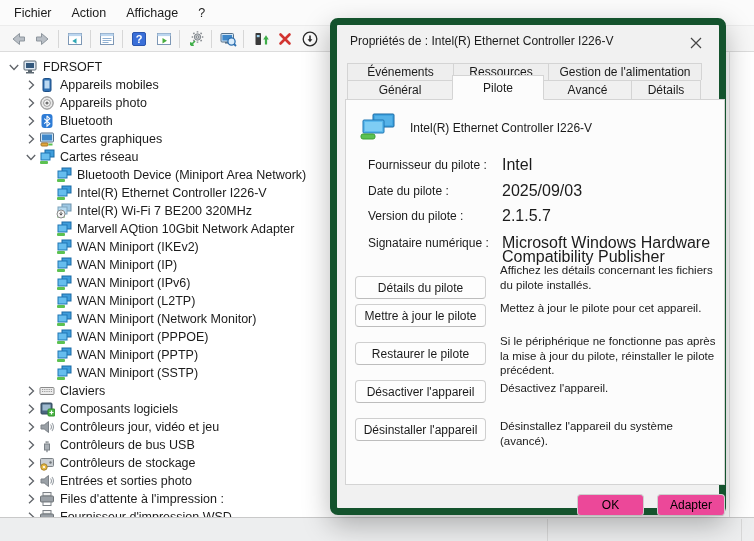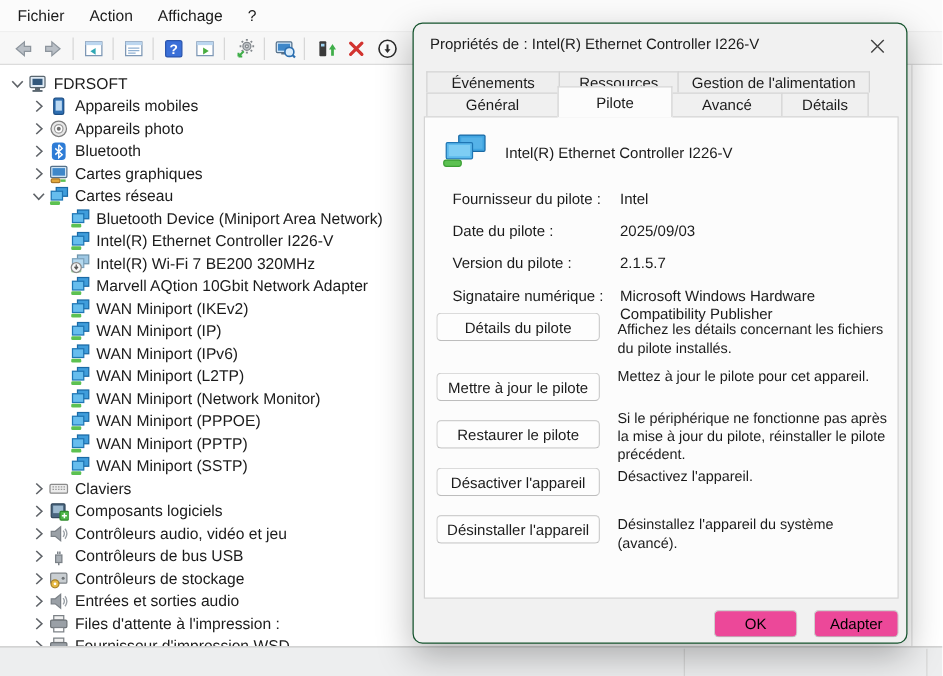--- a/index.html
+++ b/index.html
@@ -17,37 +17,37 @@
   .bottom-strip { position:absolute; left:0; top:517px; width:754px; height:24px; background:#edeeef; border-top:1px solid #c9c9c9; }
   .strip-line { position:absolute; top:519px; width:1px; height:22px; background:#d8d8d8; }
 
   
   .tree { padding-top:6px; }
   .tree-row { height:18px; display:flex; align-items:center; white-space:nowrap; font-size:12.5px; }
   .tree-row .chev { width:15px; height:14px; display:inline-flex; align-items:center; justify-content:center; flex:0 0 15px; }
   .tree-row .ticon { width:17px; height:16px; display:inline-flex; align-items:center; justify-content:center; flex:0 0 17px; margin-right:5px; }
 
   
-  .dialog { position:absolute; left:330px; top:18px; width:396px; height:497px; background:#f1f1f1; border:1px solid #14532d; border-radius:8px; box-shadow:0 10px 28px rgba(0,0,0,0.28); }
+  .dialog { position:absolute; left:330px; top:18px; width:396px; height:497px; background:#f1f1f1; border:7px solid #14532d; border-radius:8px; box-shadow:0 10px 28px rgba(0,0,0,0.28); }
   .dlg-title { position:absolute; left:13px; top:9px; font-size:12px; color:#1b1b1b; }
   .dlg-close { position:absolute; right:10px; top:6px; width:26px; height:24px; display:flex; align-items:center; justify-content:center; }
   .tabrow { position:absolute; display:flex; }
   .tabrow.back { left:10px; top:38px; height:17px;text-align:right; }
   .tabrow.front { left:10px; top:55px; height:19px; }
   .tab { border:1px solid #d4d4d4; background:#f0f0f0; display:flex; align-items:center; justify-content:center; font-size:12px; margin-right:-1px; }
   .tab.back-tab { height:17px; border-bottom:none; background:#eeeeee; }
   .tab.front-tab { height:20px; }
   .tab.active { position:relative; top:-5px; height:25px; background:#fcfcfc; border-bottom:1px solid #fcfcfc; z-index:3; }
   .tab-panel { position:absolute; left:8px; top:74px; width:380px; height:386px; background:#fcfcfc; border:1px solid #d4d4d4; z-index:1; }
 
   .dev-icon { position:absolute; left:14px; top:13px; }
   .dev-name { position:absolute; left:64px; top:21px; font-size:12px; }
 
   .info-label { position:absolute; left:22px; font-size:12px; }
-  .info-value { position:absolute; left:156px; width:220px; font-size:12px; line-height:14px; }
+  .info-value { position:absolute; left:156px; width:220px; font-size:16px; line-height:14px; }
 
   .act-btn { position:absolute; left:9px; width:131px; height:23px; background:#fdfdfd; border:1px solid #cfcfcf; border-bottom-color:#bdbdbd; border-radius:4px; font-size:12px; font-family:"Liberation Sans",sans-serif; color:#1b1b1b; display:flex; align-items:center; justify-content:center; }
   .act-desc { position:absolute; left:154px; width:222px; font-size:11.5px; line-height:14.5px; }
 
   .dlg-footer-btn { position:absolute; top:469px; height:22px; background:#ec4899; border:1px solid #cfcfcf; border-bottom-color:#bdbdbd; border-radius:4px; font-size:12px; font-family:"Liberation Sans",sans-serif; display:flex; align-items:center; justify-content:center; }
   .btn-ok { left:240px; width:67px; }
   .btn-cancel { left:320px; width:68px; }
 </style>
 </head>
 <body>
@@ -422,21 +422,21 @@
           <svg width="12" height="12" viewBox="0 0 12 12">
             <path d="M4 1.8 L8.5 6 L4 10.2" stroke="#5f6368" stroke-width="1.3" fill="none"></path>
           </svg>
         </span>
         <span class="ticon">
           <svg width="16" height="16" viewBox="0 0 16 16">
             <path d="M2 6 h3.2 L9.5 2.5 V13.5 L5.2 10 H2 Z" fill="#9aa0a6" stroke="#7a8086"></path>
             <path d="M11.5 5.5 q2 2.5 0 5 M13 4 q3 4 0 8" stroke="#9aa0a6" fill="none" stroke-width="1.1"></path>
           </svg>
         </span>
-        <span class="tree-label">Contrôleurs audio, vidéo et jeu</span>
+        <span class="tree-label">Contrôleurs jour, vidéo et jeu</span>
       </div>
       <div class="tree-row" style="padding-left: 23px;">
         <span class="chev">
           <svg width="12" height="12" viewBox="0 0 12 12">
             <path d="M4 1.8 L8.5 6 L4 10.2" stroke="#5f6368" stroke-width="1.3" fill="none"></path>
           </svg>
         </span>
         <span class="ticon">
           <svg width="16" height="16" viewBox="0 0 16 16">
             <rect x="5.5" y="7" width="5" height="6" fill="#aab0b6" stroke="#7a8086"></rect>
@@ -468,21 +468,21 @@
           <svg width="12" height="12" viewBox="0 0 12 12">
             <path d="M4 1.8 L8.5 6 L4 10.2" stroke="#5f6368" stroke-width="1.3" fill="none"></path>
           </svg>
         </span>
         <span class="ticon">
           <svg width="16" height="16" viewBox="0 0 16 16">
             <path d="M2 6 h3.2 L9.5 2.5 V13.5 L5.2 10 H2 Z" fill="#9aa0a6" stroke="#7a8086"></path>
             <path d="M11.5 5.5 q2 2.5 0 5 M13 4 q3 4 0 8" stroke="#9aa0a6" fill="none" stroke-width="1.1"></path>
           </svg>
         </span>
-        <span class="tree-label">Entrées et sorties audio</span>
+        <span class="tree-label">Entrées et sorties photo</span>
       </div>
       <div class="tree-row" style="padding-left: 23px;">
         <span class="chev">
           <svg width="12" height="12" viewBox="0 0 12 12">
             <path d="M4 1.8 L8.5 6 L4 10.2" stroke="#5f6368" stroke-width="1.3" fill="none"></path>
           </svg>
         </span>
         <span class="ticon">
           <svg width="16" height="16" viewBox="0 0 16 16">
             <rect x="4" y="1.5" width="8" height="3.5" fill="#f0f0f0" stroke="#7d8287"></rect>
@@ -539,21 +539,21 @@
         <div class="info-label" style="top: 58px;">Fournisseur du pilote :</div>
         <div class="info-value" style="top: 58px;">Intel</div>
         <div class="info-label" style="top: 84px;">Date du pilote :</div>
         <div class="info-value" style="top: 84px;">2025/09/03</div>
         <div class="info-label" style="top: 109px;">Version du pilote :</div>
         <div class="info-value" style="top: 109px;">2.1.5.7</div>
         <div class="info-label" style="top: 136px;">Signataire numérique :</div>
         <div class="info-value" style="top: 136px;">Microsoft Windows Hardware Compatibility Publisher</div>
       </div>
     <div id="actionRows">
-        <button class="act-btn" style="top: 156px;">Détails du pilote</button>
+        <button class="act-btn" style="top: 176px;">Détails du pilote</button>
         <div class="act-desc" style="top: 163px;">Affichez les détails concernant les fichiers du pilote installés.</div>
         <button class="act-btn" style="top: 204px;">Mettre à jour le pilote</button>
         <div class="act-desc" style="top: 201px;">Mettez à jour le pilote pour cet appareil.</div>
         <button class="act-btn" style="top: 242px;">Restaurer le pilote</button>
         <div class="act-desc" style="top: 234px;">Si le périphérique ne fonctionne pas après la mise à jour du pilote, réinstaller le pilote précédent.</div>
         <button class="act-btn" style="top: 280px;">Désactiver l'appareil</button>
         <div class="act-desc" style="top: 281px;">Désactivez l'appareil.</div>
         <button class="act-btn" style="top: 318px;">Désinstaller l'appareil</button>
         <div class="act-desc" style="top: 319px;">Désinstallez l'appareil du système (avancé).</div>
       </div>

